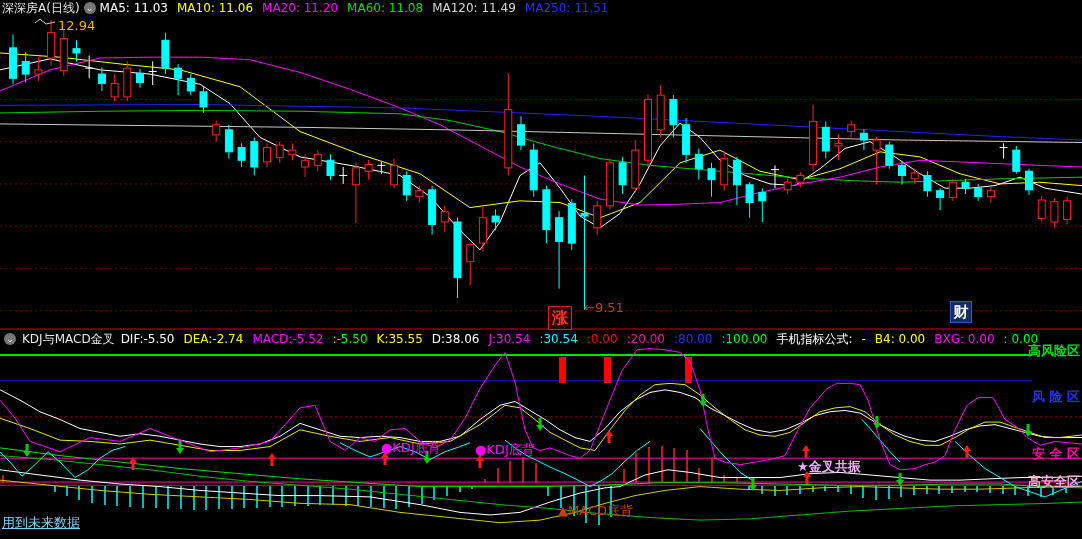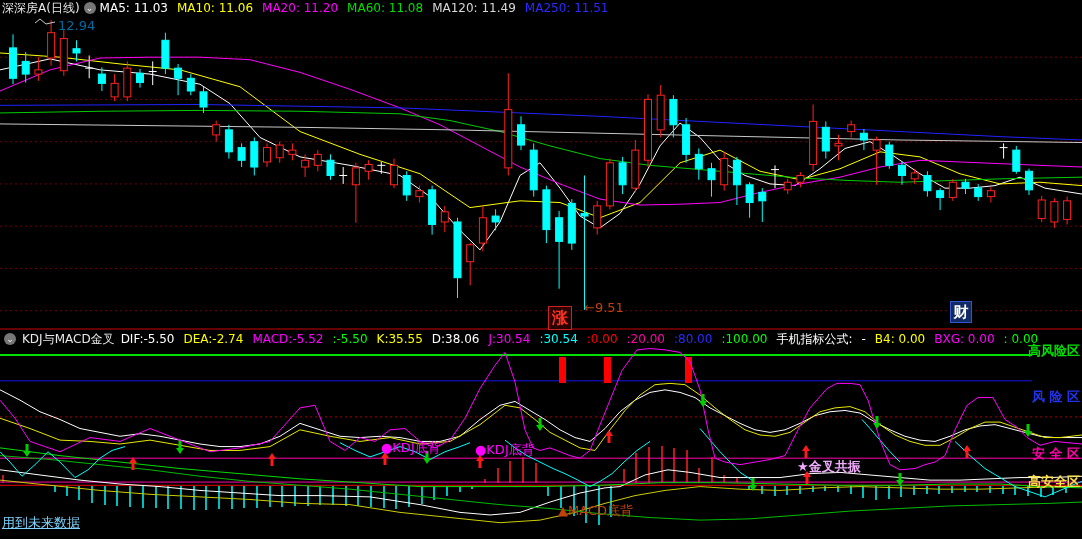--- a/index.html
+++ b/index.html
@@ -215,21 +215,21 @@
         <line x1="1054.3999999999999" y1="183.29499999999996" x2="1054.3999999999999" y2="212.86999999999992" stroke="#ff2020" stroke-width="1"></line>
         <rect x="1050.8999999999999" y="186.67500000000004" width="7" height="20.27999999999986" fill="#000" stroke="#ff2020" stroke-width="1"></rect>
         <line x1="1067.1" y1="181.605" x2="1067.1" y2="209.48999999999998" stroke="#ff2020" stroke-width="1"></line>
         <rect x="1063.6" y="185.8299999999999" width="7" height="18.59000000000006" fill="#000" stroke="#ff2020" stroke-width="1"></rect>
       </g>
       <g>
         <polyline points="35,8 40,4 46,9 55,7" fill="none" stroke="#cccccc" stroke-width="1"></polyline>
       </g>
     </svg>
 
-  <span class="lbl" style="left:58px;top:19px;color:#0369a1;">12.94</span>
+  <span class="lbl" style="left:58px;top:19px;color:#eab308;">12.94</span>
   <span class="lbl" style="left:584px;top:301px;color:#c2410c;">←9.51</span>
   <div class="stamp" style="left:548px;top:306px;width:24px;height:24px;border:1px solid #cc2222;background:#2a0000;color:#ff3322;font-size:16px;line-height:22px;">涨</div>
   <div class="stamp" style="left:950px;top:301px;width:22px;height:22px;border:1px solid #3355cc;background:#102a66;color:#ffffff;font-size:15px;line-height:20px;">财</div>
 
   <div class="bar" style="top:330px;height:18px;">
     <span class="chev">⌄</span>
     <span class="title">KDJ与MACD金叉</span>
     <span style="width:6px;"></span>
     <span id="kdj-items"><span class="hitem" style="color: rgb(255, 255, 255);">DIF:-5.50</span><span class="hitem" style="color: rgb(255, 255, 0);">DEA:-2.74</span><span class="hitem" style="color: rgb(255, 0, 255);">MACD:-5.52</span><span class="hitem" style="color: rgb(0, 255, 0);">:-5.50</span><span class="hitem" style="color: rgb(255, 255, 0);">K:35.55</span><span class="hitem" style="color: rgb(255, 255, 255);">D:38.06</span><span class="hitem" style="color: rgb(255, 0, 255);">J:30.54</span><span class="hitem" style="color: rgb(0, 255, 255);">:30.54</span><span class="hitem" style="color: rgb(255, 0, 0);">:0.00</span><span class="hitem" style="color: rgb(255, 0, 170);">:20.00</span><span class="hitem" style="color: rgb(43, 43, 255);">:80.00</span><span class="hitem" style="color: rgb(0, 255, 0);">:100.00</span><span class="hitem" style="color: rgb(255, 255, 255);">手机指标公式:</span><span class="hitem" style="color: rgb(255, 255, 255);">-</span><span class="hitem" style="color: rgb(255, 255, 0);">B4: 0.00</span><span class="hitem" style="color: rgb(255, 0, 255);">BXG: 0.00</span><span class="hitem" style="color: rgb(0, 255, 0);">: 0.00</span></span>
   </div>
@@ -373,16 +373,16 @@
     </svg>
 
   <span class="lbl" style="left:381px;top:441px;color:#ff00ff;">●KDJ底背</span>
   <span class="lbl" style="left:475px;top:443px;color:#ff00ff;">●KDJ底背</span>
   <span class="lbl" style="left:797px;top:460px;color:#f0abfc;font-weight:bold;">★金叉共振</span>
   <span class="lbl" style="left:558px;top:504px;color:#c2410c;">▲MACD底背</span>
 
   <span class="lbl zone" style="top:344px;color:#00e000;">高风险区</span>
   <span class="lbl zone" style="top:390px;color:#2233ee;">风 险 区</span>
   <span class="lbl zone" style="top:447px;color:#ff00aa;">安 全 区</span>
-  <span class="lbl zone" style="top:475px;color:#fde047;">高安全区</span>
+  <span class="lbl zone" style="top:475px;color:#f9a8d4;">高安全区</span>
 
   <span class="lbl" style="left:2px;top:516px;color:#7dd3fc;text-decoration:underline;">用到未来数据</span>
 </div>
 
 </body></html>

